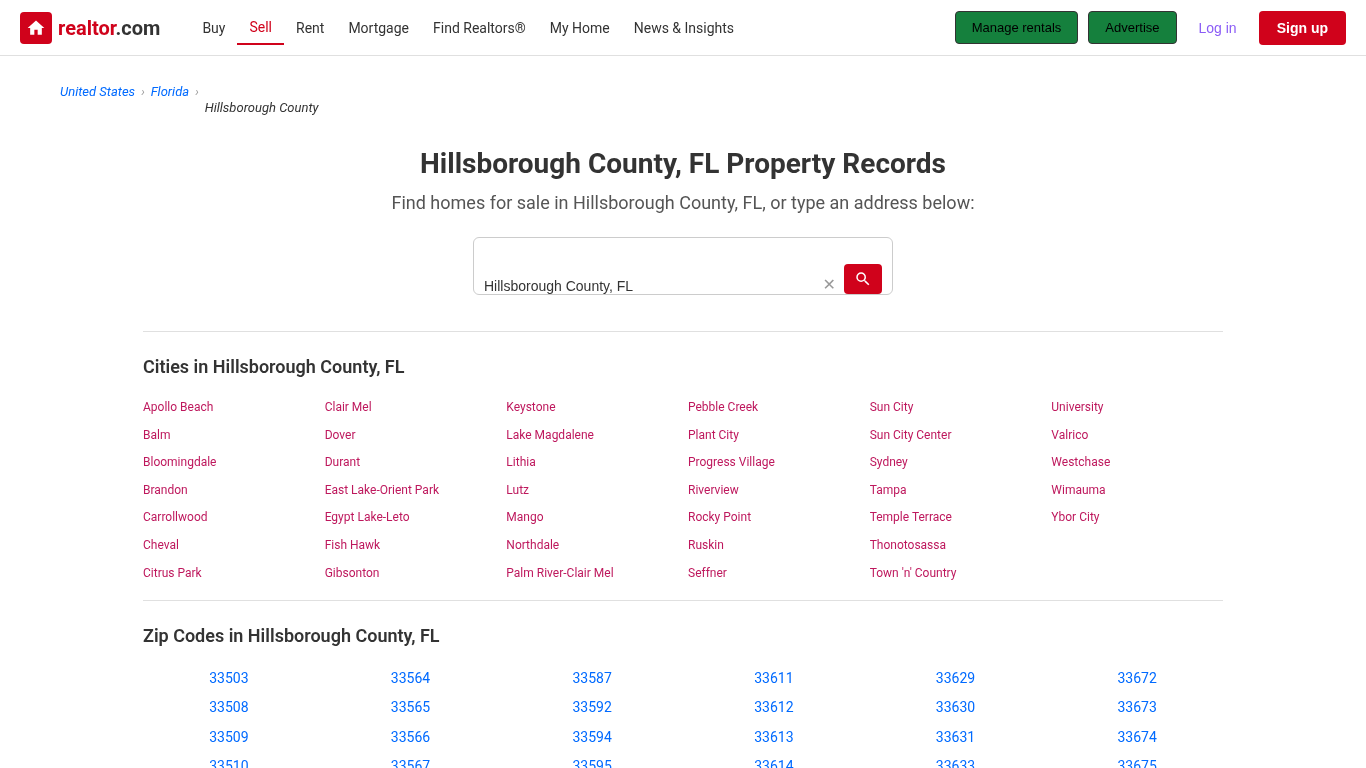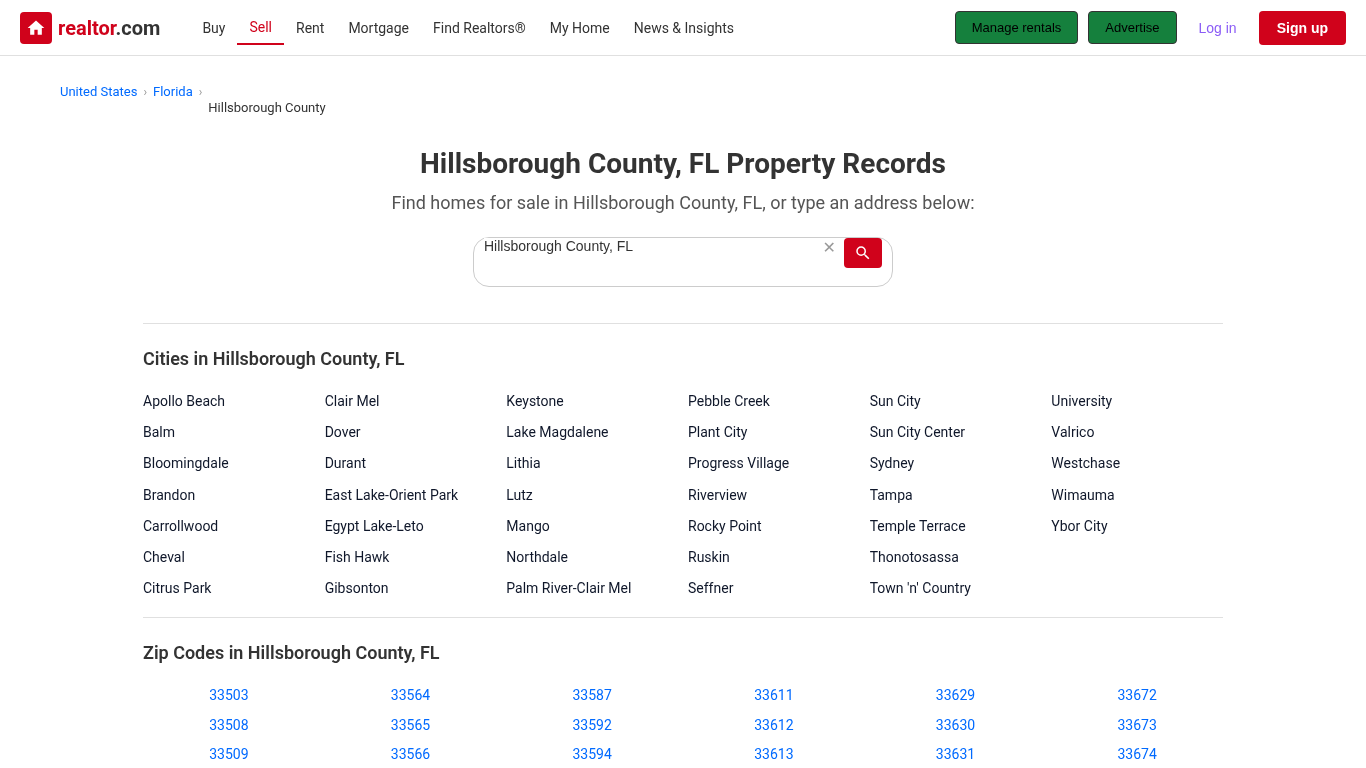--- a/index.html
+++ b/index.html
@@ -14,47 +14,47 @@
     .logo-text span { color: #d0021b; }
     nav { display: flex; align-items: center; gap: 0; flex: 1; }
     .nav-item { padding: 8px 12px; font-size: 14px; color: #333; cursor: pointer; text-decoration: none; white-space: nowrap; }
     .nav-item.active { color: #d0021b; border-bottom: 2px solid #d0021b; }
     .header-actions { display: flex; align-items: center; gap: 10px; margin-left: auto; }
     .btn-outline { padding: 8px 16px; border: 1px solid #333; border-radius: 4px; background: #15803d; cursor: pointer; font-size: 13px; white-space: nowrap; }
     .btn-login { background: none; border: none; cursor: pointer; font-size: 14px; color: #8b5cf6; padding: 8px 12px; }
     .btn-signup { background: #d0021b; color: white; border: none; border-radius: 4px; padding: 9px 18px; cursor: pointer; font-size: 14px; font-weight: 600; }
 
     
-    .breadcrumb { padding: 12px 60px; display: flex; align-items: center; gap: 6px; font-size: 13px; }
+    .breadcrumb { padding: 12px 60px; display: flex; align-items: center; gap: 6px; font-size: 13px; font-style: italic; }
     .breadcrumb a { color: #006aff; text-decoration: none; }
     .breadcrumb-sep { color: #999; font-size: 12px; }
     .breadcrumb-current { color: #333; margin-top: 32px; }
 
     
     .main { max-width: 1200px; margin: 0 auto; padding: 20px 60px; }
     .page-title { text-align: center; font-size: 28px; font-weight: 700; color: #333; margin-bottom: 12px; }
     .page-subtitle { text-align: center; font-size: 18px; color: #555; margin-bottom: 24px; }
 
     
     .search-container { display: flex; justify-content: center; margin-bottom: 36px; }
-    .search-box { display: flex; align-items: flex-start; border: 1px solid #ccc; border-radius: 16px; padding: 0 10px; width: 420px; height: 50px; }
+    .search-box { display: flex; align-items: flex-end; border: 1px solid #ccc; border-radius: 6px; padding: 0 10px; width: 420px; height: 58px; }
     .search-input { flex: 1; border: none; outline: none; font-size: 14px; color: #333; }
     .search-clear { background: none; border: none; cursor: pointer; color: #999; padding: 0 4px; font-size: 16px; }
     .search-btn { background: #d0021b; border: none; border-radius: 4px; cursor: pointer; padding: 6px 10px; margin-left: 4px; display: flex; align-items: center; justify-content: center; }
     .search-btn svg { width: 18px; height: 18px; fill: white; }
 
     
     .divider { border: none; border-top: 1px solid #e0e0e0; margin: 16px 0 24px; }
 
     
     .section-title { font-size: 18px; font-weight: 600; color: #333; margin-bottom: 20px; }
 
     
     .cities-grid { display: grid; grid-template-columns: repeat(6, 1fr); gap: 6px 10px; margin-bottom: 10px; }
-    .city-link { color: #0f172a; text-decoration: none; font-size: 14px; line-height: 1.8; display: block; }
+    .city-link { color: #be185d; text-decoration: none; font-size: 12px; line-height: 1.8; display: block; }
 
     
     .zip-grid { display: grid; grid-template-columns: repeat(6, 1fr); gap: 4px 10px; }
     .zip-link { color: #006aff; text-decoration: none; font-size: 14px; line-height: 1.8; display: block; text-align: center; }
   </style>
 </head>
 <body>
 
 <header class="header">
   <div class="logo">

